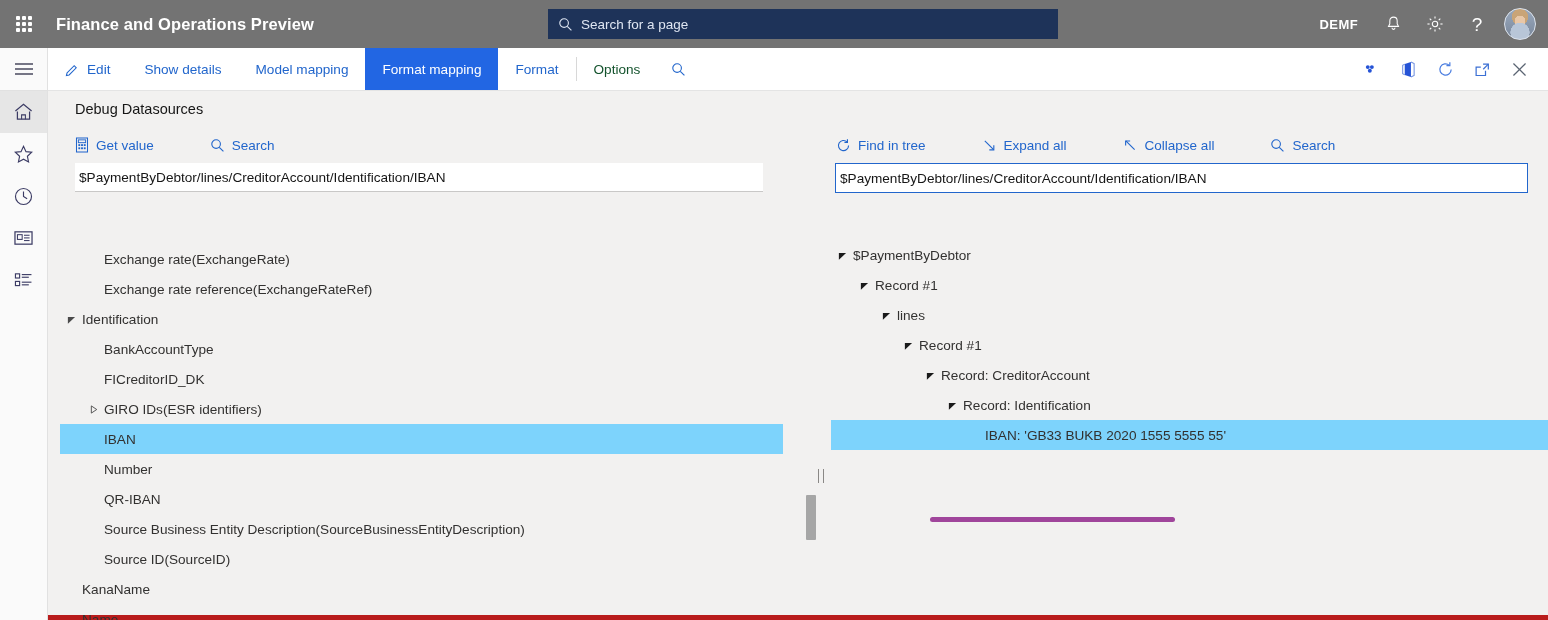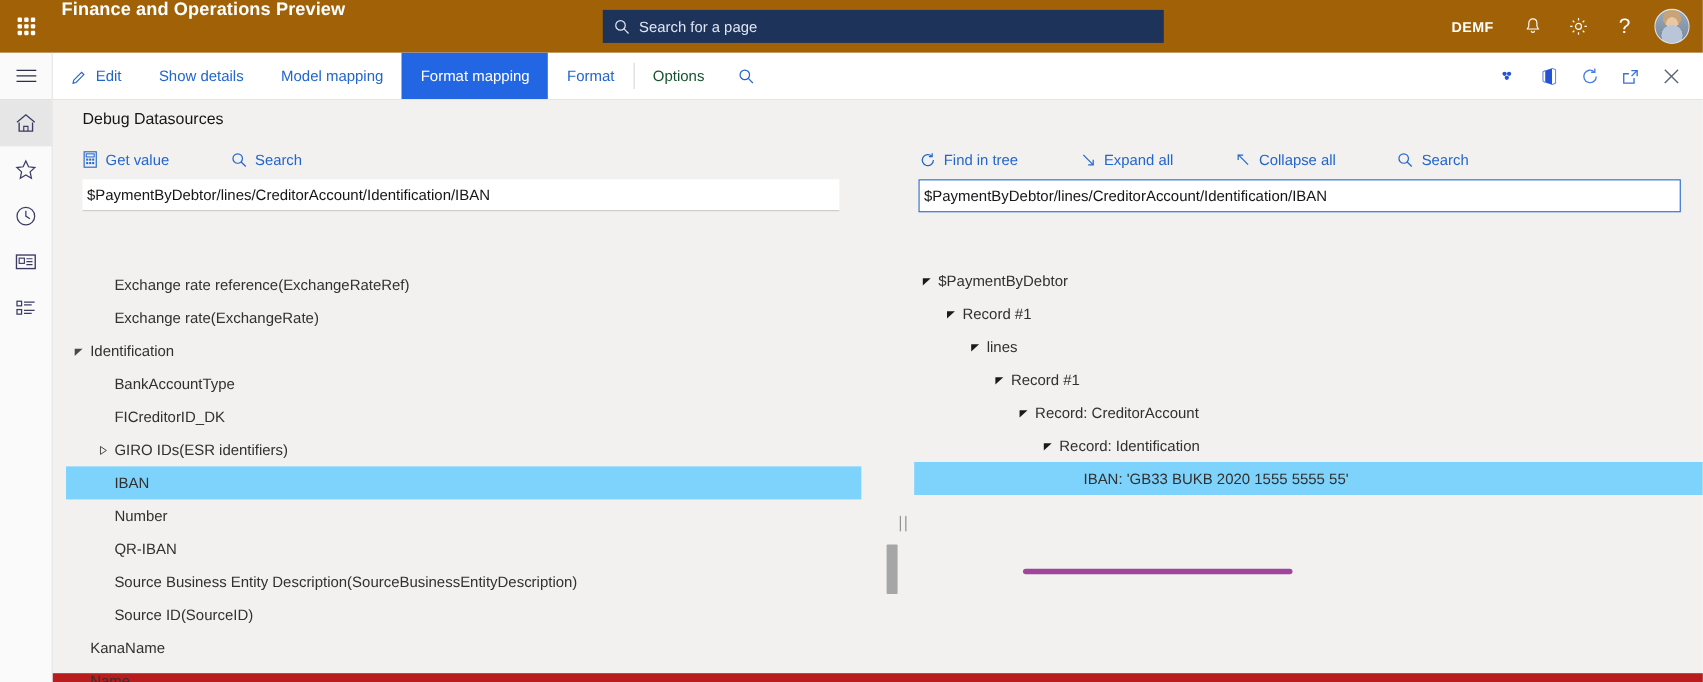--- a/index.html
+++ b/index.html
@@ -9,22 +9,22 @@
     overflow: hidden;
     background: #ffffff;
     font-family: "Liberation Sans", sans-serif;
     -webkit-font-smoothing: antialiased;
   }
 
   
   .app-header {
     position: absolute; left: 0; top: 0;
     width: 1548px; height: 48px;
-    background: #a16207;
-    display: flex; align-items: flex-start;
+    background: #737373;
+    display: flex; align-items: center;
   }
   .waffle {
     width: 48px; height: 48px;
     display: flex; align-items: center; justify-content: center;
     cursor: pointer;
   }
   .waffle-grid {
     display: grid;
     grid-template-columns: repeat(3, 4px);
     grid-template-rows: repeat(3, 4px);
@@ -119,21 +119,21 @@
     width: 37px; height: 42px;
     display: flex; align-items: center; justify-content: center;
     cursor: pointer;
   }
 
   
   .workspace {
     position: absolute; left: 48px; top: 91px;
     width: 1500px; height: 529px;
     background: #f2f1f0;
-    border-bottom: 8px solid #b91c1c;
+    border-bottom: 5px solid #b91c1c;
   }
   .page-heading {
     position: absolute; left: 27px; top: 10px;
     font-size: 14.5px; color: #161616;
   }
 
   
   .panel-left { position: absolute; left: 0; top: 36px; width: 735px; height: 493px; }
   .panel-right { position: absolute; left: 735px; top: 36px; width: 765px; height: 493px; }
 
@@ -431,25 +431,25 @@
       <div class="path-box">$PaymentByDebtor/lines/CreditorAccount/Identification/IBAN</div>
     </div>
 
     <div class="tree tree-left">
 
       <div class="tnode" style="height:18px;margin-top:-14px;">
         
       </div>
       <div class="tnode">
         <span class="caret" style="margin-left:22px;"></span>
+        <span class="tlabel">Exchange rate(ExchangeRate)</span>
+      </div>
+      <div class="tnode">
+        <span class="caret" style="margin-left:22px;"></span>
         <span class="tlabel">Exchange rate reference(ExchangeRateRef)</span>
-      </div>
-      <div class="tnode">
-        <span class="caret" style="margin-left:22px;"></span>
-        <span class="tlabel">Exchange rate(ExchangeRate)</span>
       </div>
       <div class="tnode">
         <span class="caret">
           <svg width="9" height="9" viewBox="0 0 10 10">
               <path d="M1 2.2h8L1 9.6z" fill="#4a4a4a"></path>
             </svg>
         </span>
         <span class="tlabel">Identification</span>
       </div>
       <div class="tnode">

